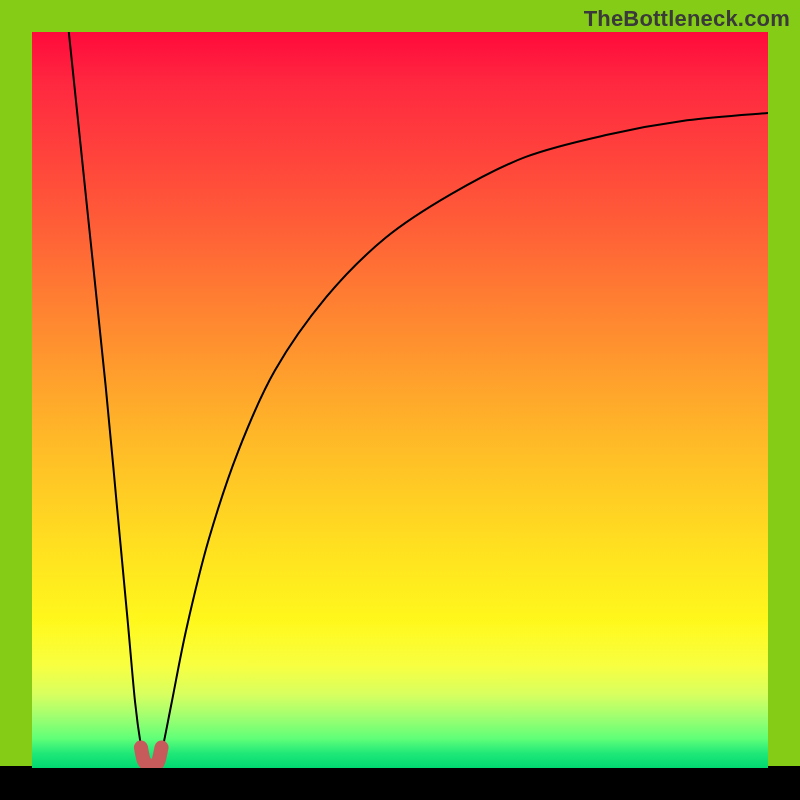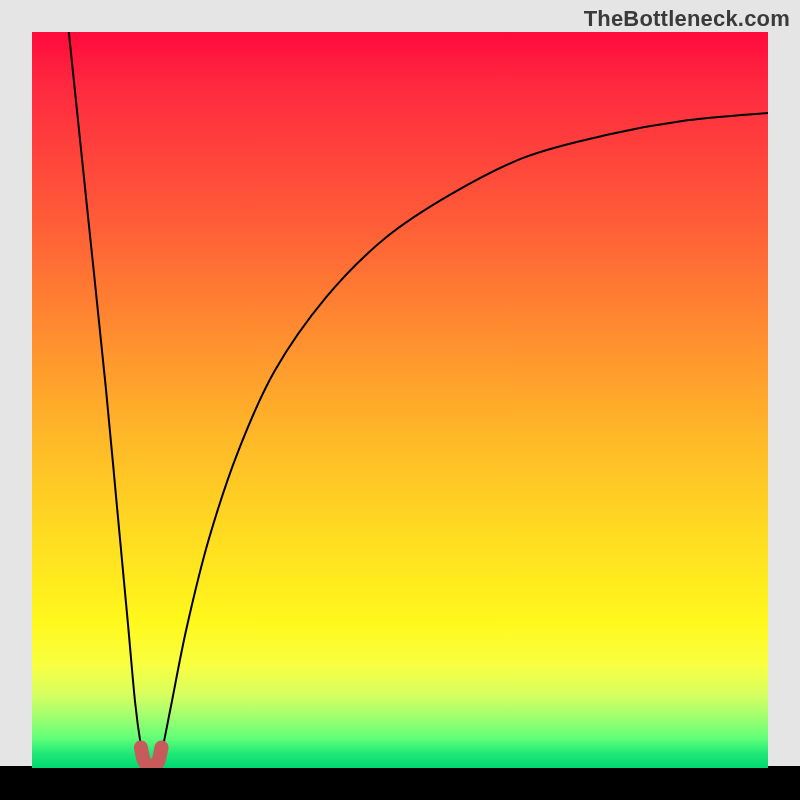--- a/index.html
+++ b/index.html
@@ -9,21 +9,21 @@
     height: 800px;
     overflow: hidden;
     background: #000;
     font-family: Arial, Helvetica, sans-serif;
   }
   .frame {
     position: absolute;
     left: 0; top: 0;
     width: 800px;
     height: 766px;
-    background: #e5e5e5;
+    background: #84cc16;
   }
   .plot-area {
     position: absolute;
     left: 32px;
     top: 32px;
     width: 736px;
     height: 736px;
     overflow: hidden;
   }
   .gradient {

